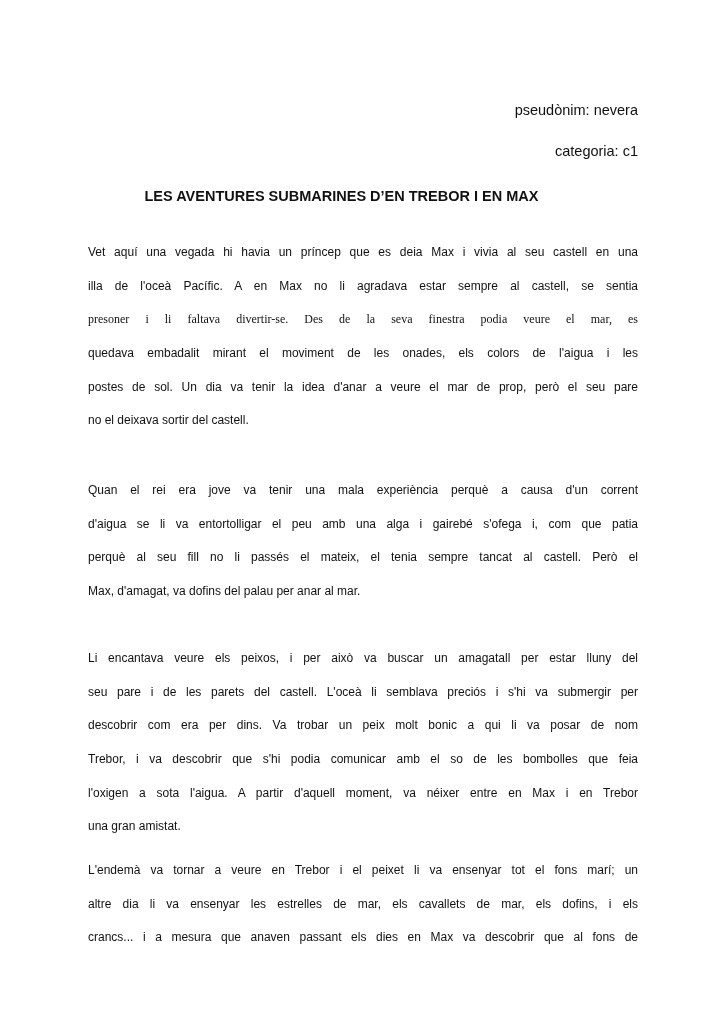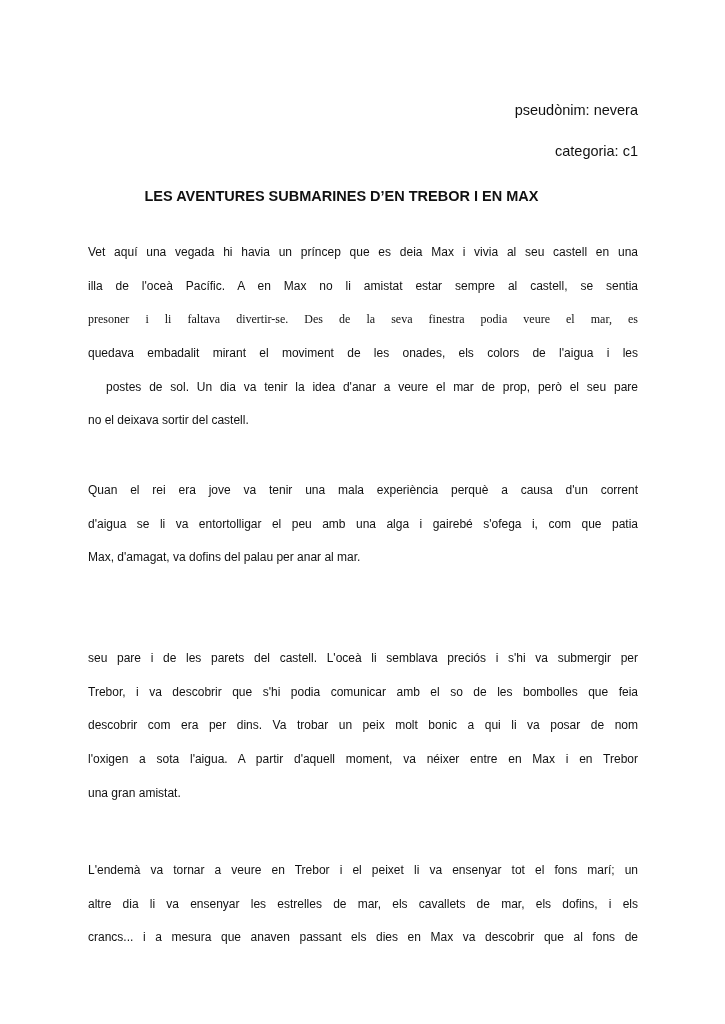--- a/index.html
+++ b/index.html
@@ -22,37 +22,39 @@
 </head>
 <body>
 
 <div>
   <div id="pseudonym" class="meta">pseudònim: nevera</div>
   <div id="category" class="meta">categoria: c1</div>
   <div id="title">LES AVENTURES SUBMARINES D’EN TREBOR I EN MAX</div>
 
   <div id="p0" class="para">
     <div class="line" style="white-space: normal;">Vet aquí una vegada hi havia un príncep que es deia Max i vivia al seu castell en una</div>
-    <div class="line" style="white-space: normal;">illa de l'oceà Pacífic. A en Max no li amistat estar sempre al castell, se sentia</div>
+    <div class="line" style="white-space: normal;">illa de l'oceà Pacífic. A en Max no li agradava estar sempre al castell, se sentia</div>
     <div class="line" style="white-space: normal; font-family: Liberation Serif, serif;">presoner i li faltava divertir-se. Des de la seva finestra podia veure el mar, es</div>
     <div class="line" style="white-space: normal;">quedava embadalit mirant el moviment de les onades, els colors de l'aigua i les</div>
-    <div class="line" style="white-space: normal; margin-left: 18px;">postes de sol. Un dia va tenir la idea d'anar a veure el mar de prop, però el seu pare</div>
+    <div class="line" style="white-space: normal;">postes de sol. Un dia va tenir la idea d'anar a veure el mar de prop, però el seu pare</div>
     <div class="line last" style="white-space: normal;">no el deixava sortir del castell.</div>
   </div>
 
   <div id="p1" class="para">
     <div class="line" style="white-space: normal;">Quan el rei era jove va tenir una mala experiència perquè a causa d'un corrent</div>
     <div class="line" style="white-space: normal;">d'aigua se li va entortolligar el peu amb una alga i gairebé s'ofega i, com que patia</div>
+    <div class="line" style="white-space: normal;">perquè al seu fill no li passés el mateix, el tenia sempre tancat al castell. Però el</div>
     <div class="line last" style="white-space: normal;">Max, d'amagat, va dofins del palau per anar al mar.</div>
   </div>
 
   <div id="p2" class="para">
+    <div class="line" style="white-space: normal;">Li encantava veure els peixos, i per això va buscar un amagatall per estar lluny del</div>
     <div class="line" style="white-space: normal;">seu pare i de les parets del castell. L'oceà li semblava preciós i s'hi va submergir per</div>
+    <div class="line" style="white-space: normal;">descobrir com era per dins. Va trobar un peix molt bonic a qui li va posar de nom</div>
     <div class="line" style="white-space: normal;">Trebor, i va descobrir que s'hi podia comunicar amb el so de les bombolles que feia</div>
-    <div class="line" style="white-space: normal;">descobrir com era per dins. Va trobar un peix molt bonic a qui li va posar de nom</div>
     <div class="line" style="white-space: normal;">l'oxigen a sota l'aigua. A partir d'aquell moment, va néixer entre en Max i en Trebor</div>
     <div class="line last" style="white-space: normal;">una gran amistat.</div>
   </div>
 
   <div id="p3" class="para">
     <div class="line" style="white-space: normal;">L'endemà va tornar a veure en Trebor i el peixet li va ensenyar tot el fons marí; un</div>
     <div class="line" style="white-space: normal;">altre dia li va ensenyar les estrelles de mar, els cavallets de mar, els dofins, i els</div>
     <div class="line" style="white-space: normal;">crancs... i a mesura que anaven passant els dies en Max va descobrir que al fons de</div>
   </div>
 </div>

